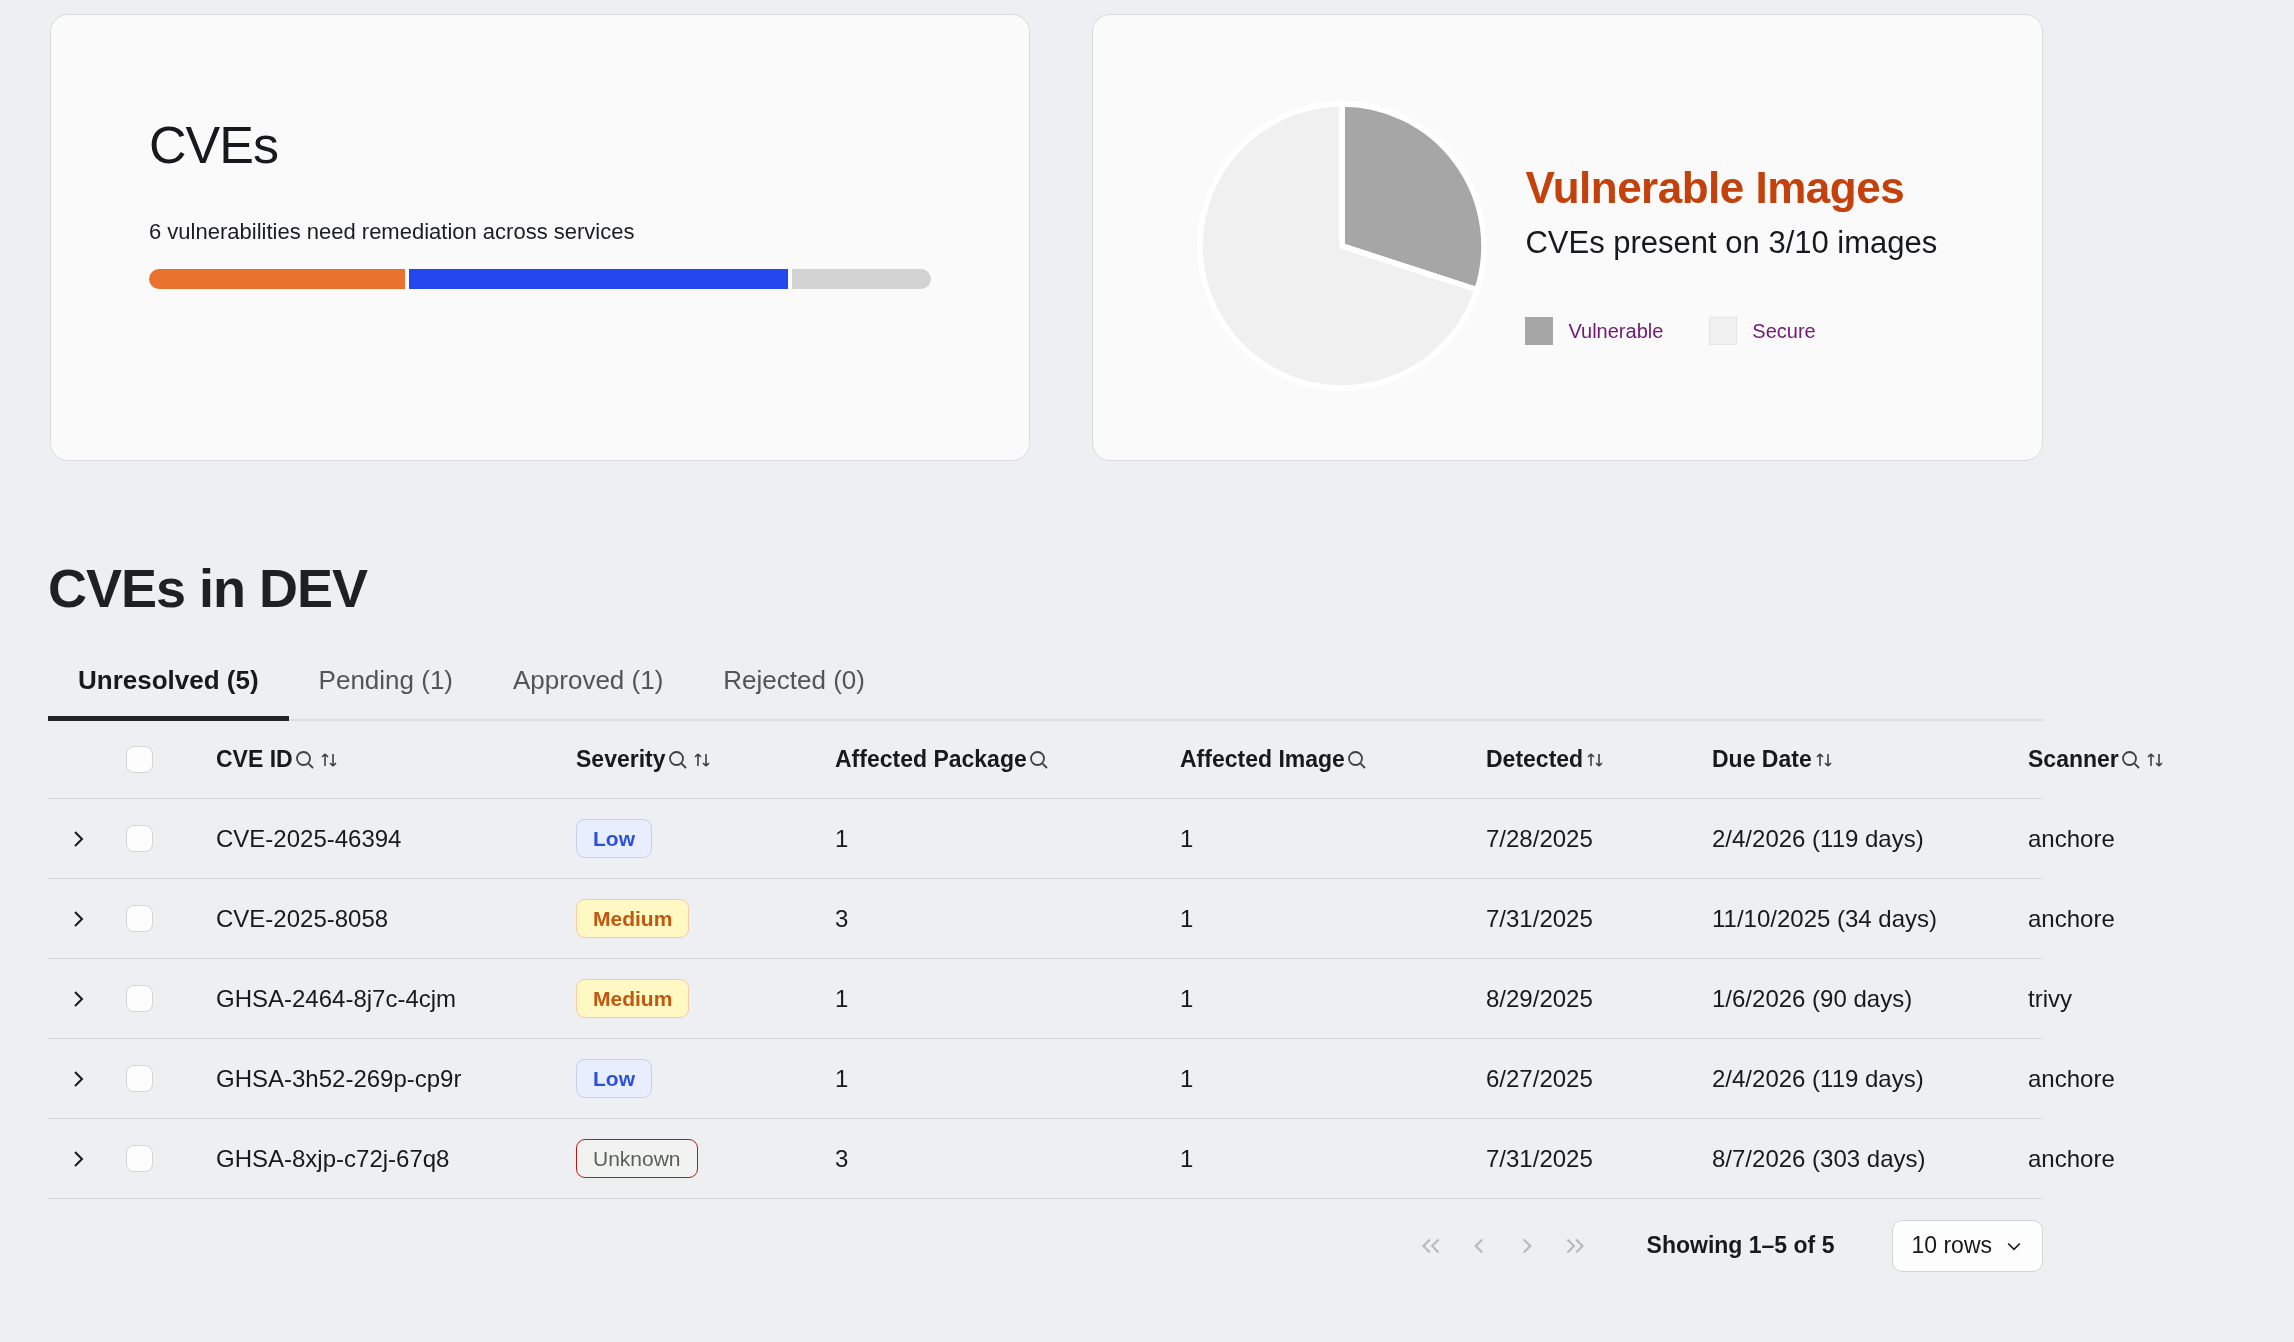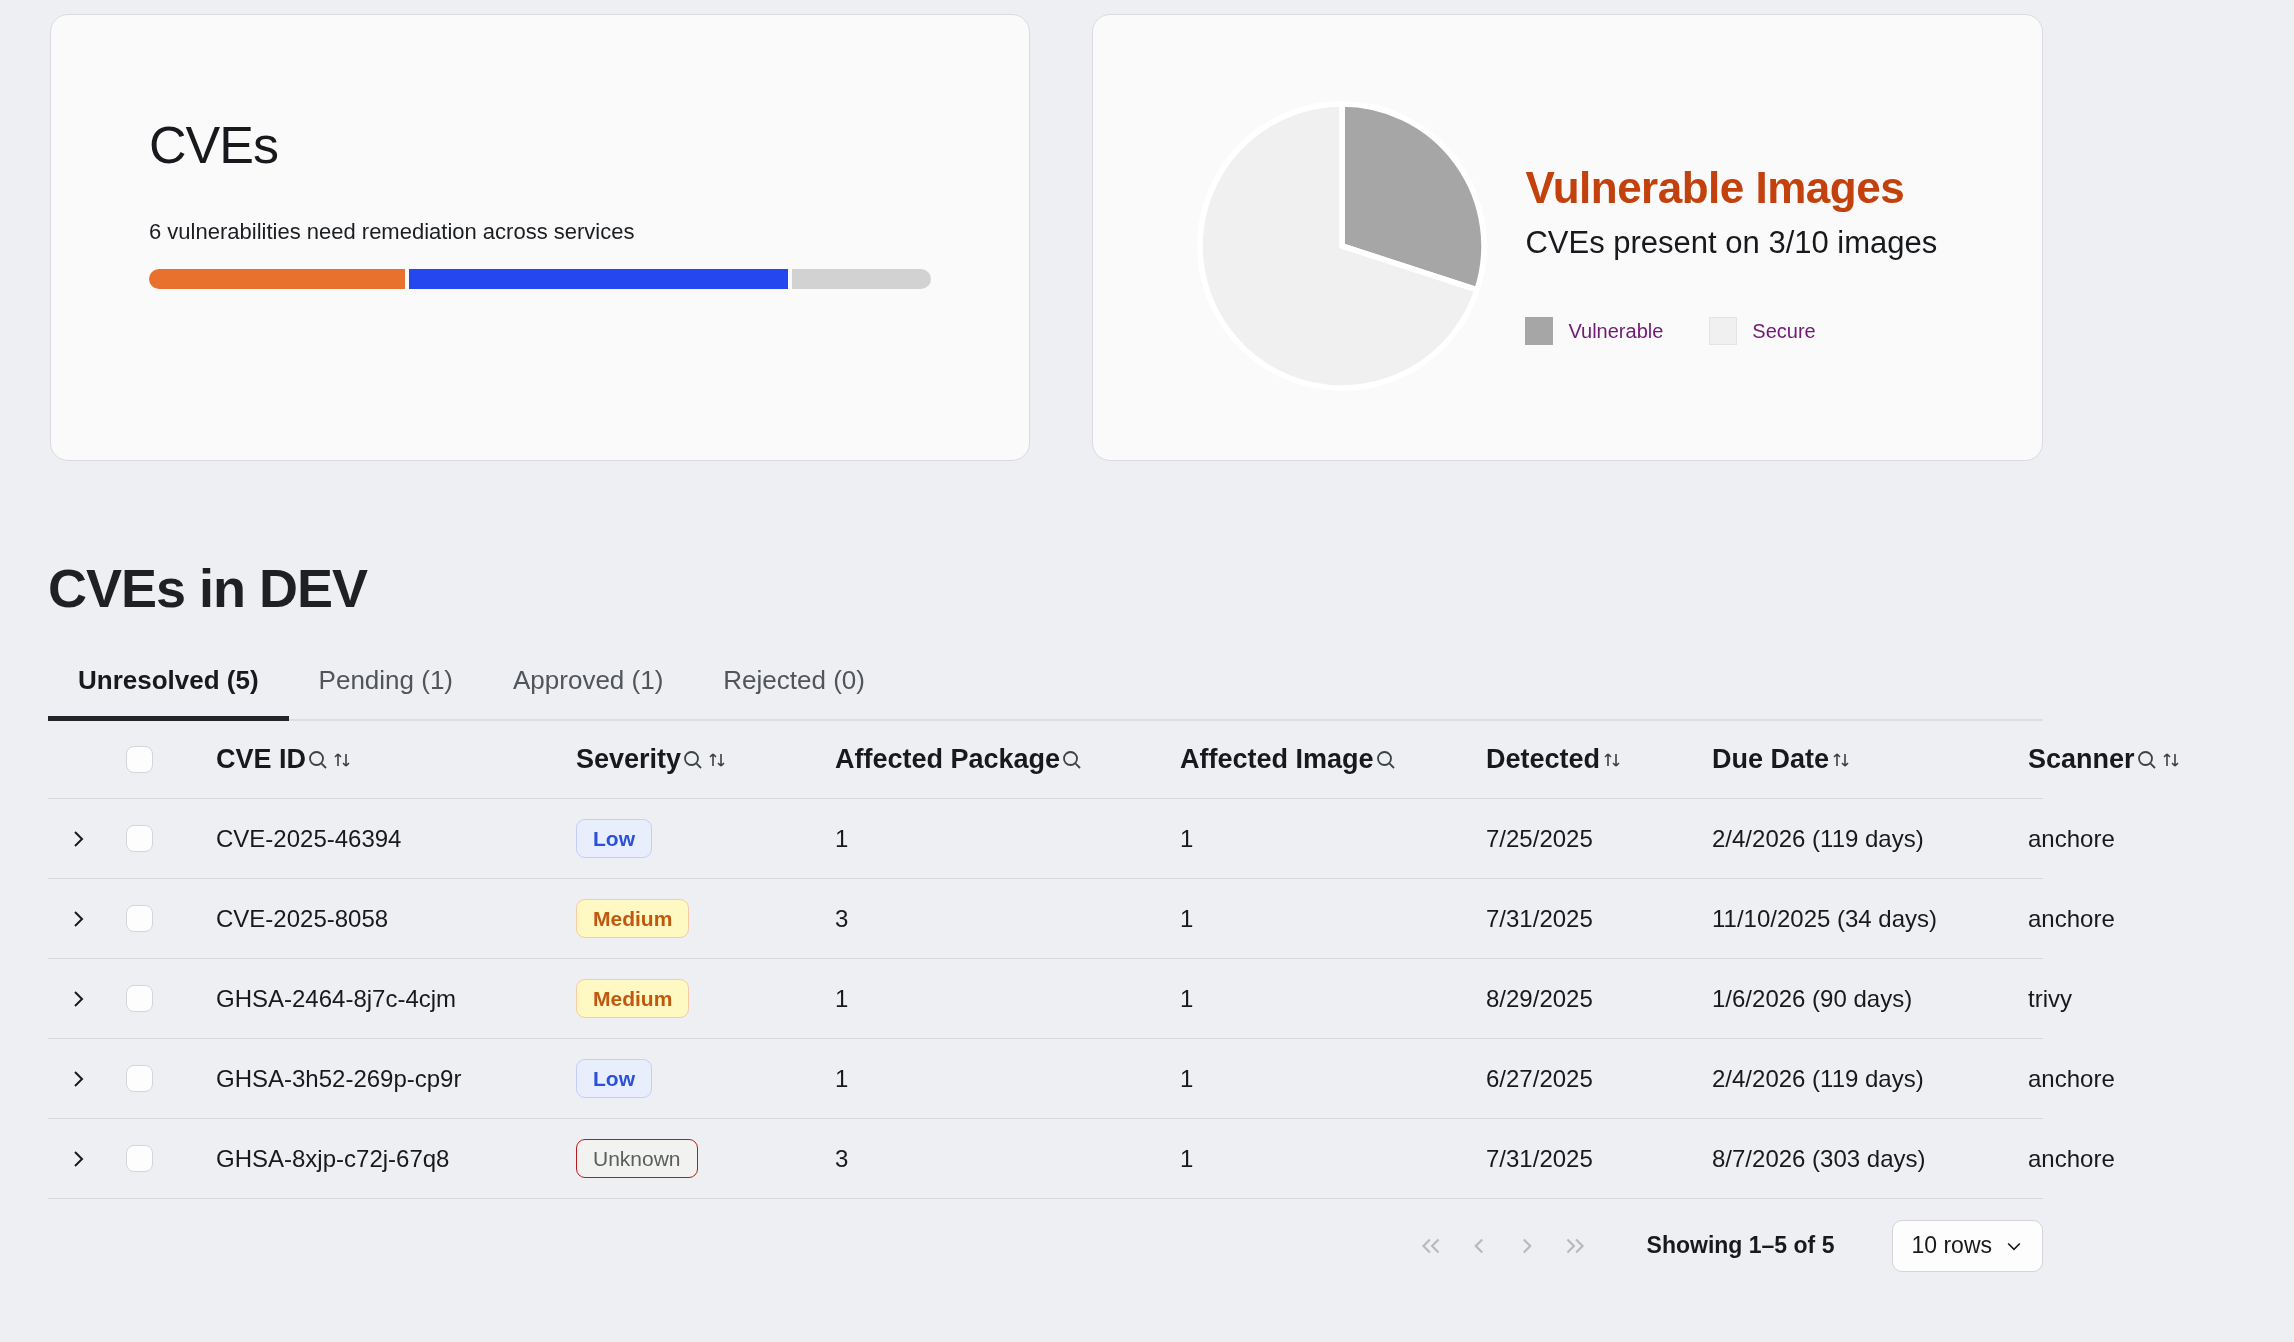--- a/index.html
+++ b/index.html
@@ -51,21 +51,21 @@
   .tab.active { color:#17191c; font-weight:700; border-bottom:5px solid #212428; }
 
   
   .cve-table { margin:0 44px 0 48px; }
   .tgrid {
     display:grid;
     grid-template-columns:60px 108px 360px 259px 345px 306px 226px 316px 1fr;
     align-items:center;
   }
   .thead { height:78px; border-bottom:1px solid #d6d8db; }
-  .th { display:flex; align-items:center; font-size:27px; font-weight:700; color:#17191c; }
+  .th { display:flex; align-items:center; font-size:23px; font-weight:700; color:#17191c; }
   .trow { height:80px; border-bottom:1px solid #d6d8db; font-size:24px; font-weight:400; }
   .expander { display:flex; align-items:center; justify-content:center; cursor:pointer; }
   .checkbox {
     width:27px; height:27px; margin-left:18px;
     background:#fdfdfd; border:1.5px solid #d3d5d8; border-radius:8px;
     cursor:pointer;
   }
   .icon-btn { display:inline-flex; align-items:center; cursor:pointer; }
 
   .badge {
@@ -245,21 +245,21 @@
             <path d="M9 5 L16 12 L9 19"></path>
           </svg>
         </div>
       <div>
           <div class="checkbox"></div>
         </div>
       <div>CVE-2025-46394</div>
       <div><span class="badge sev-low">Low</span></div>
       <div>1</div>
       <div>1</div>
-      <div>7/25/2025</div>
+      <div>7/28/2025</div>
       <div>2/4/2026 (119 days)</div>
       <div>anchore</div>
     </div>
 
     <div class="tgrid trow">
       <div class="expander">
           <svg width="24" height="24" viewBox="0 0 24 24" fill="none" stroke="#17191c" stroke-width="2">
             <path d="M9 5 L16 12 L9 19"></path>
           </svg>
         </div>

